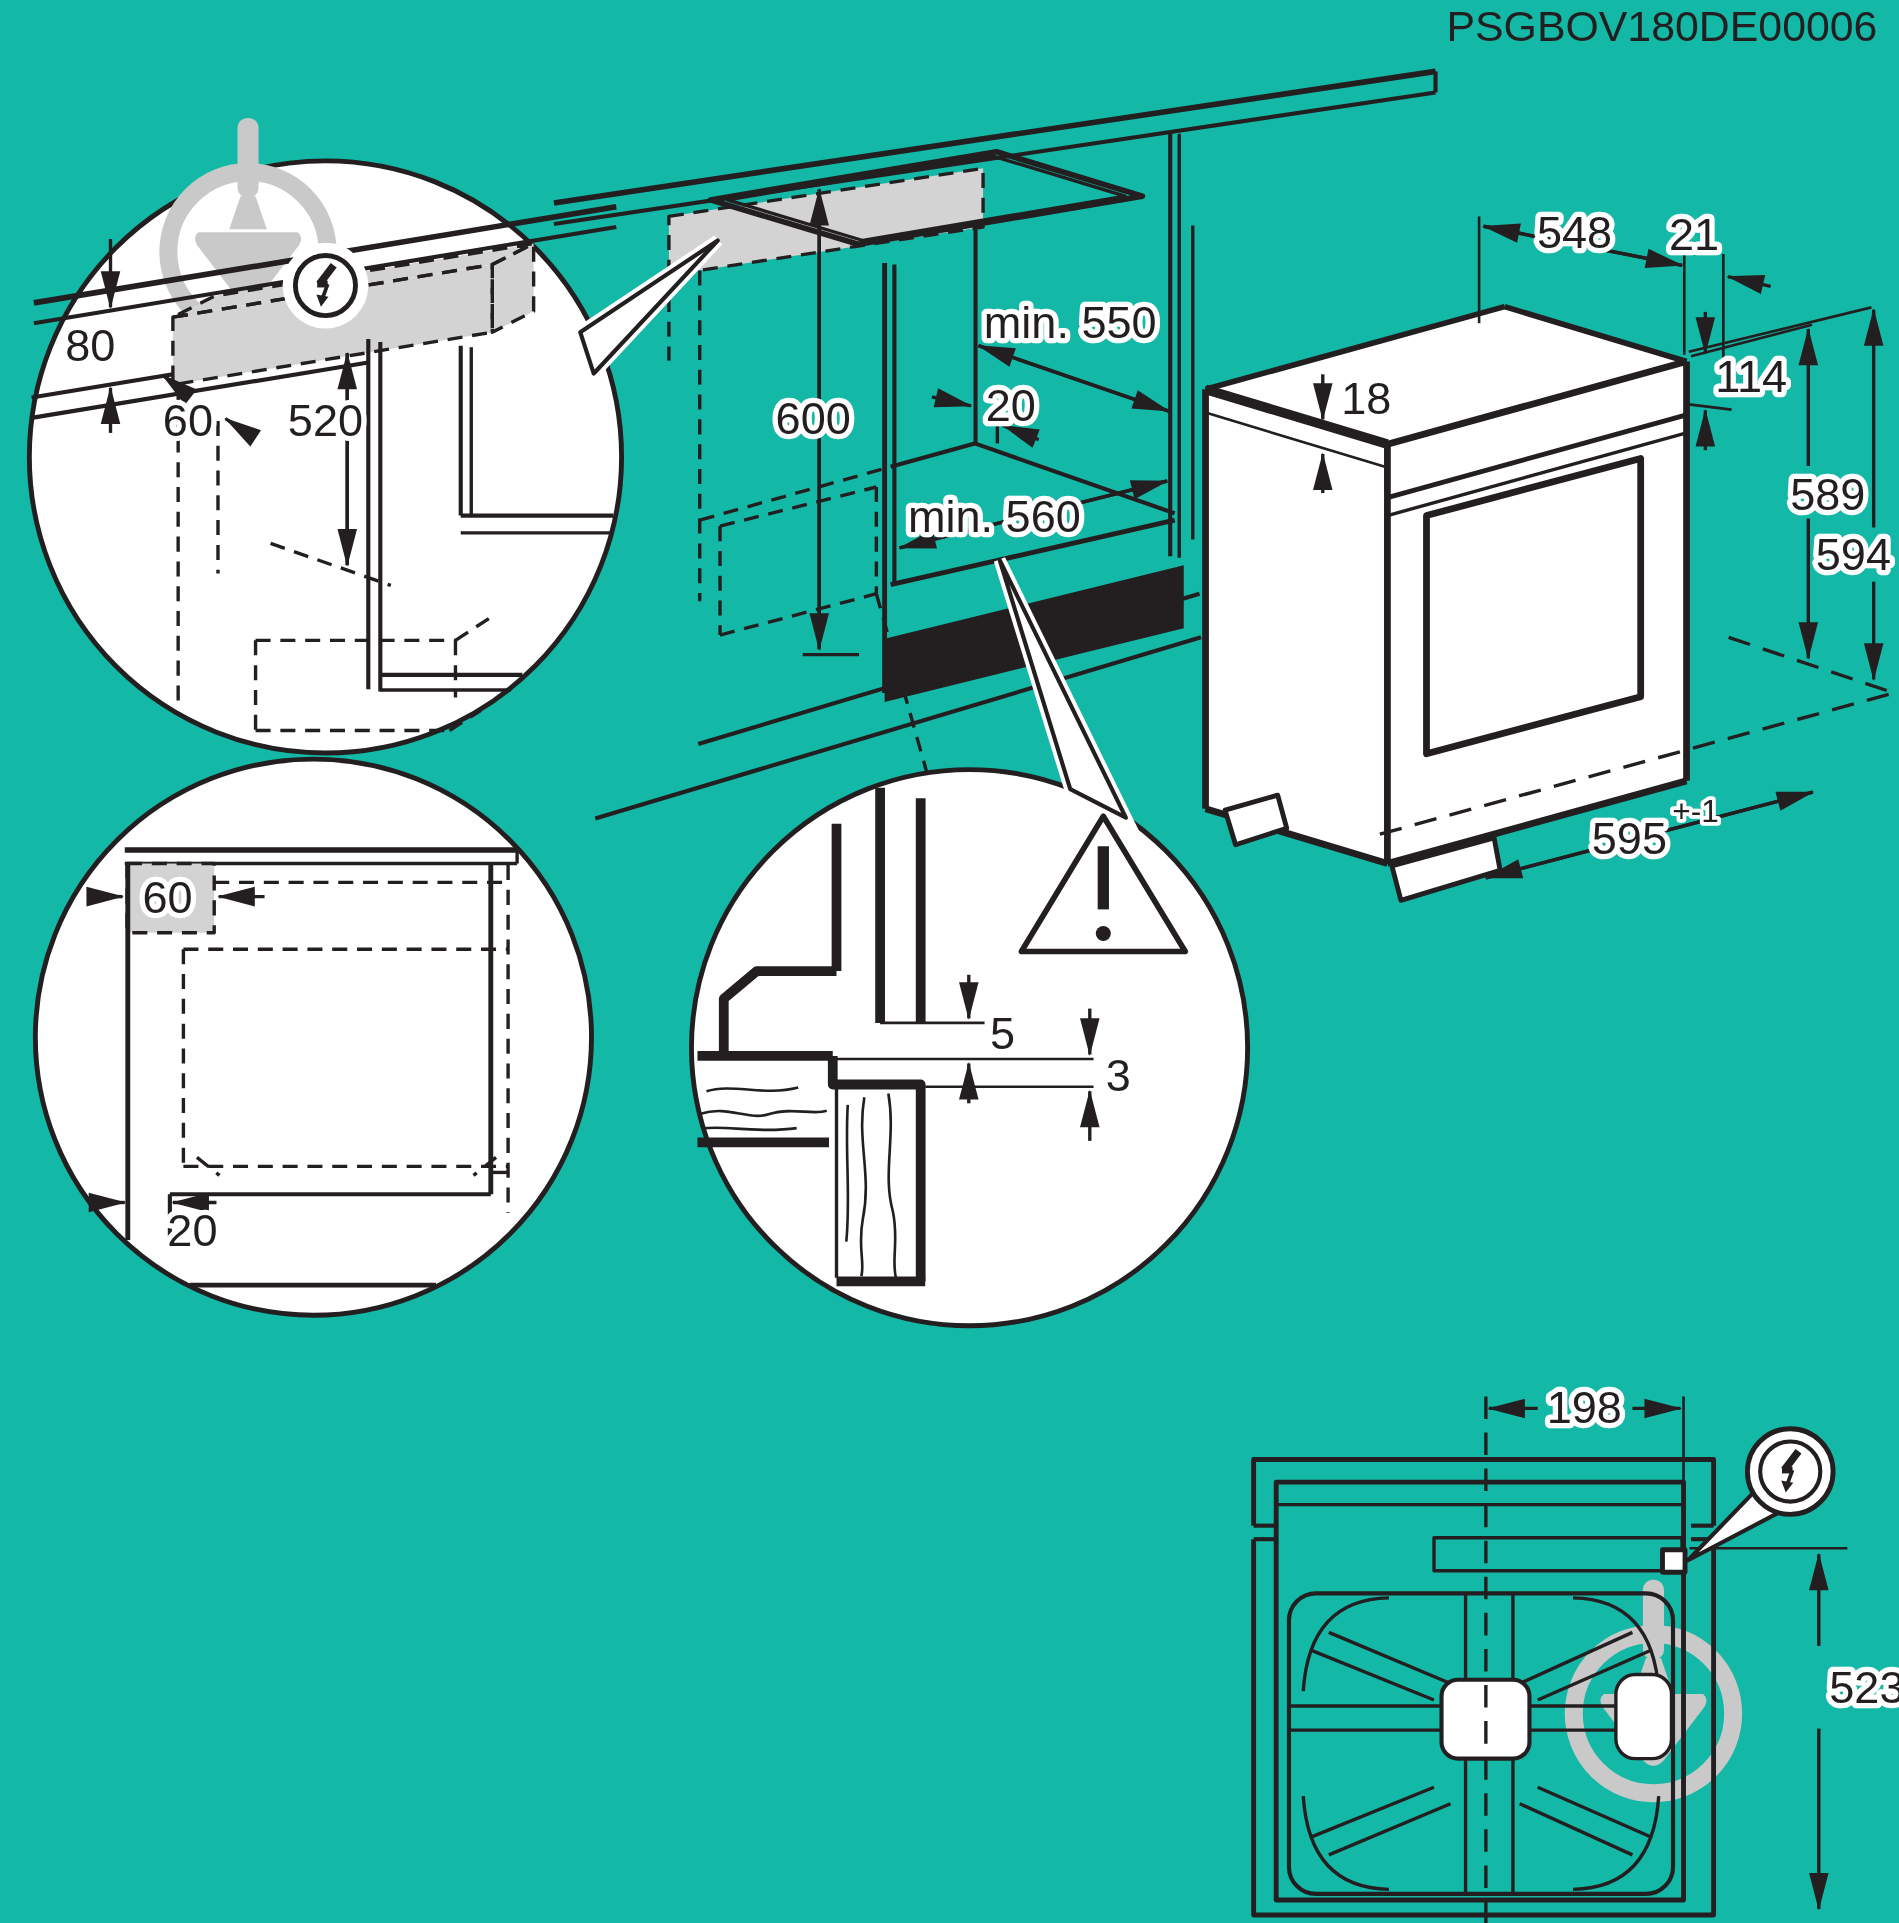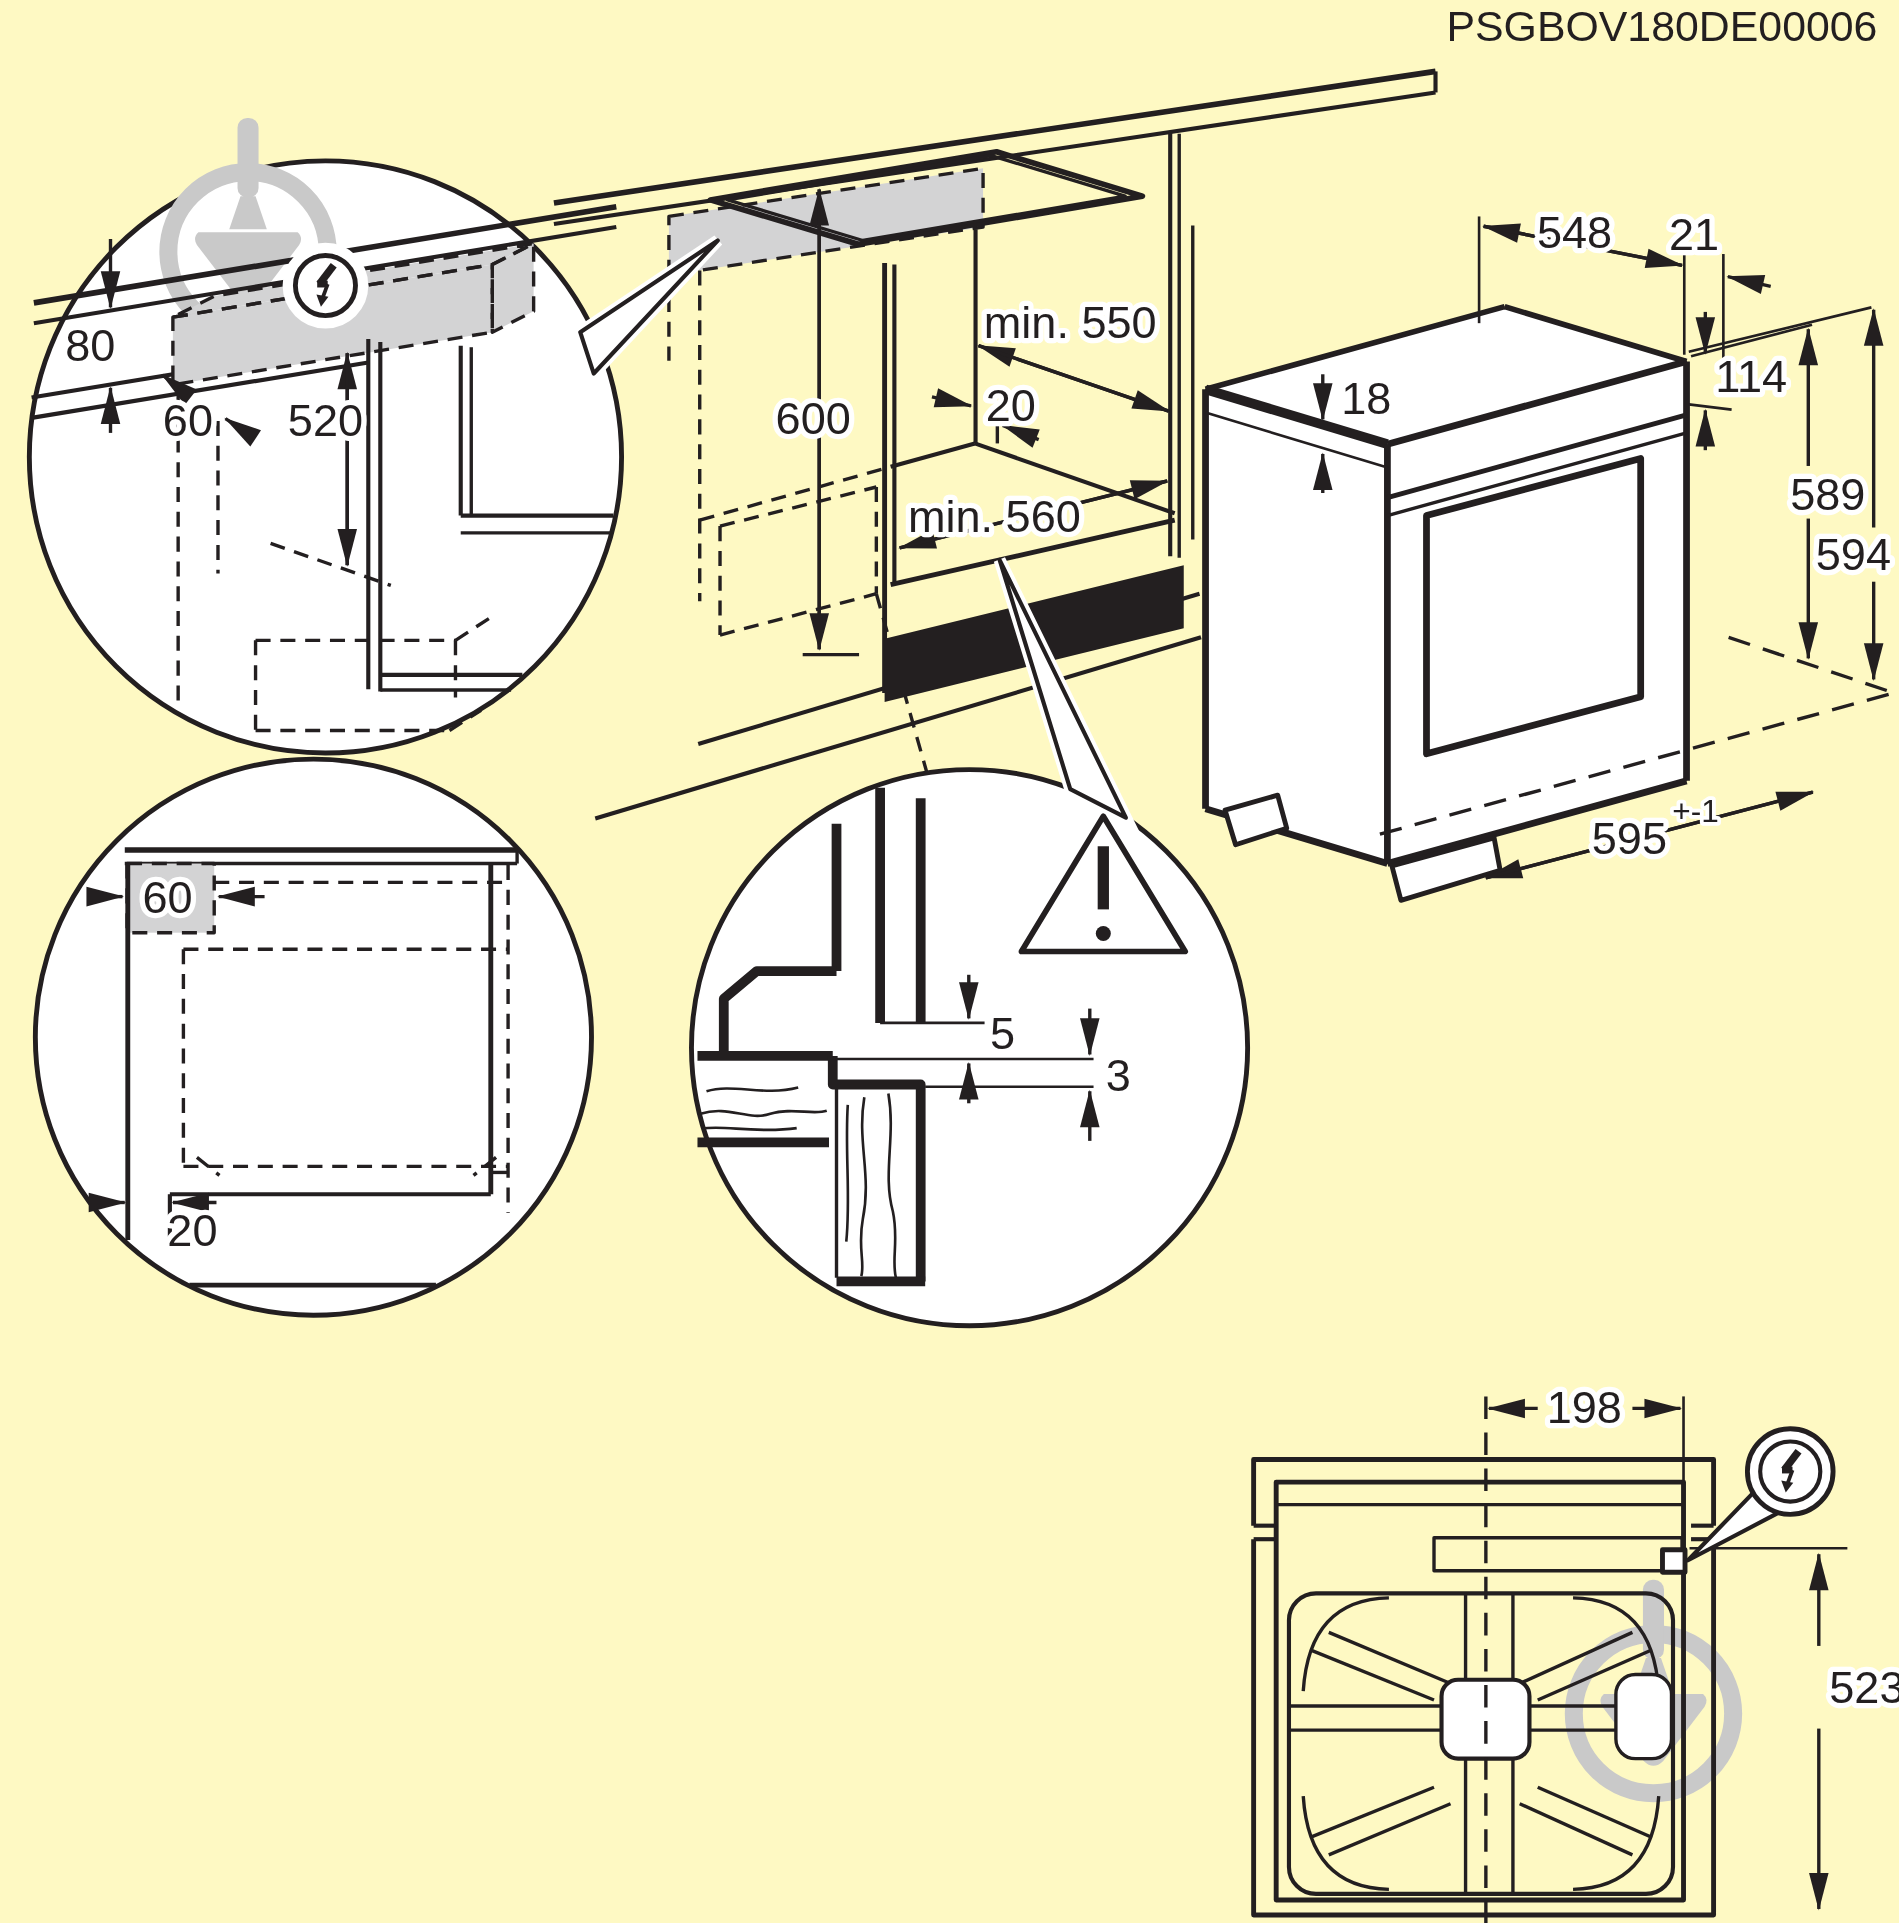--- a/index.html
+++ b/index.html
@@ -1,16 +1,16 @@
 <!DOCTYPE html>
 <html style="font-size:12px"><head>
 <meta charset="utf-8">
 <style>
   html,body{margin:0;padding:0;background:#fff;}
-  .stage{position:relative;width:1900px;height:1924px;background:#fef9c3;overflow:hidden;
+  .stage{position:relative;width:1900px;height:1924px;background:#14b8a6;overflow:hidden;
          font-family:"Liberation Sans",sans-serif;}
   svg{display:block;}
   .art{stroke:#231f20;fill:none;stroke-linecap:butt;stroke-linejoin:round;}
   .s3{stroke-width:3.5px}.s4{stroke-width:4.5px}.s5{stroke-width:5.5px}
   .s6{stroke-width:6.5px}.s7{stroke-width:7.5px}.s9{stroke-width:9px}.s13{stroke-width:13px}
   .dash{stroke-dasharray:30 18;}
   .dashs{stroke-dasharray:20 13;}
   .fw{fill:#ffffff;}
   .fb{fill:#231f20;stroke:none;}
   .shade{fill:#d3d3d4;stroke:none;}

